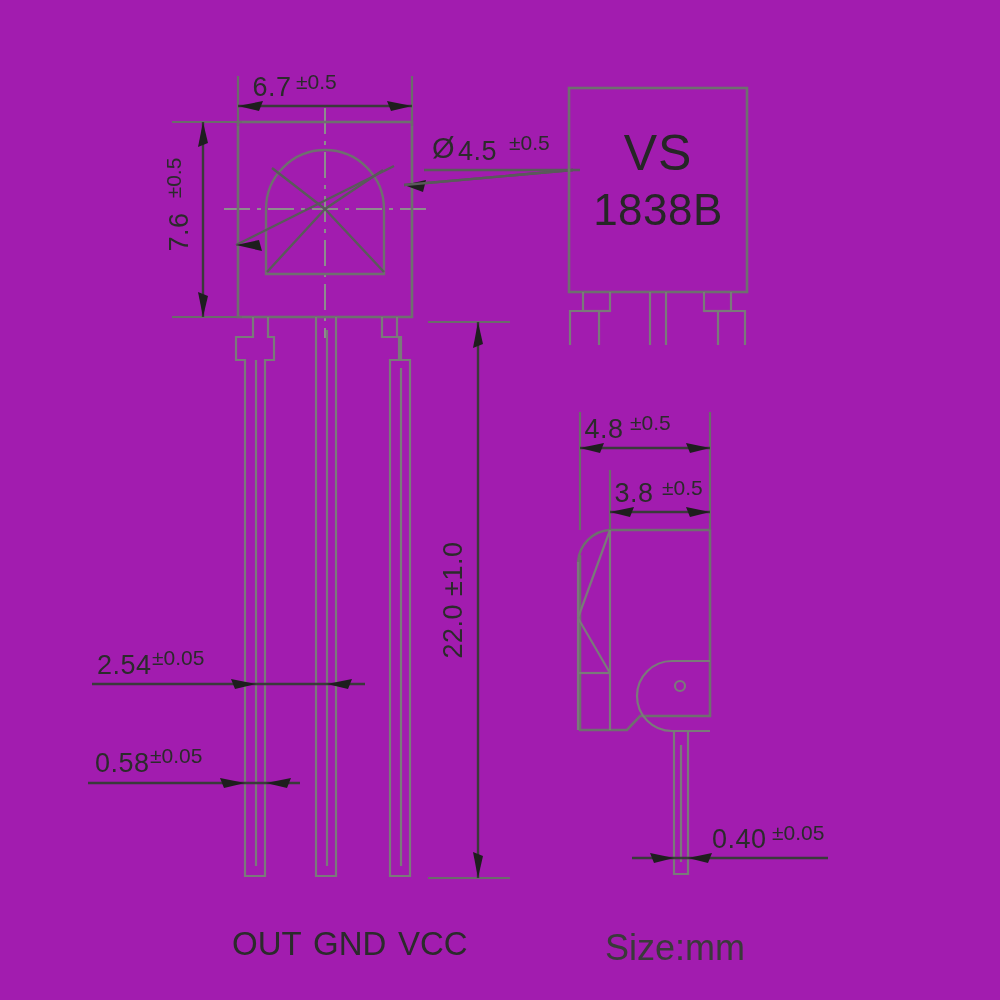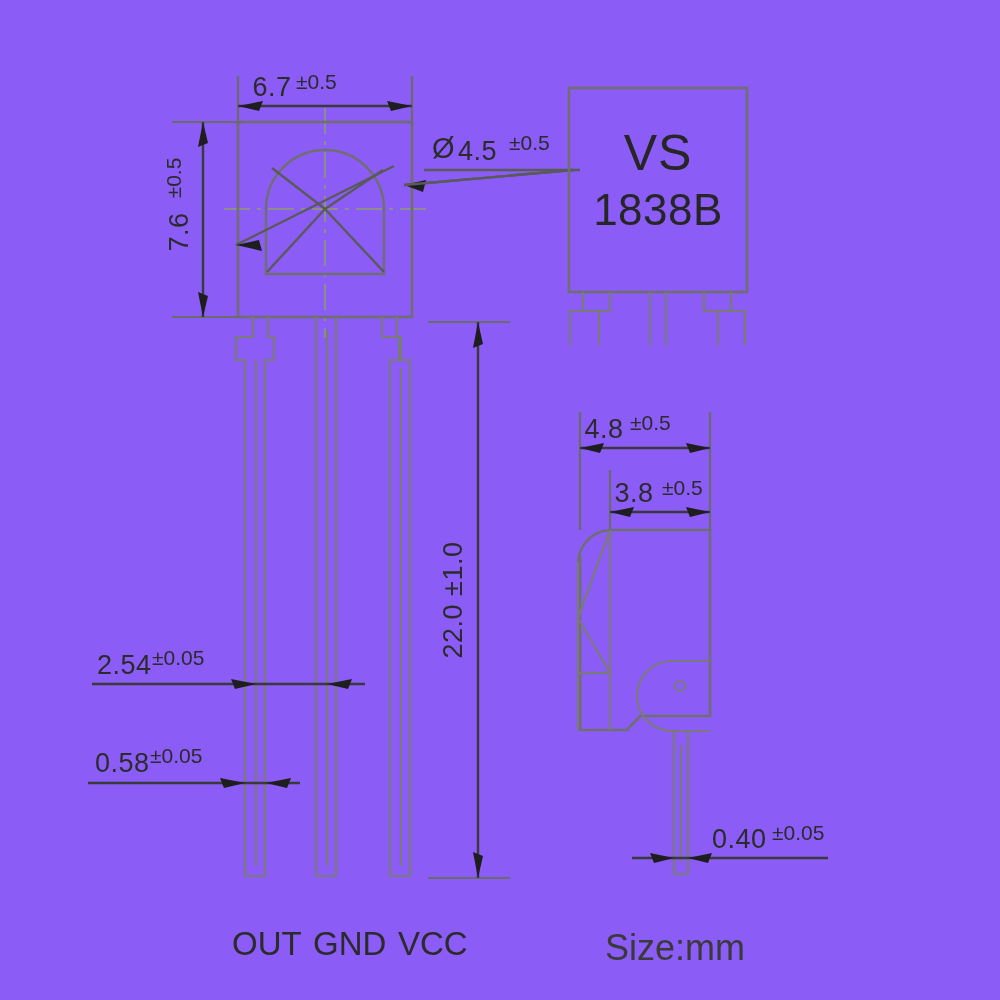--- a/index.html
+++ b/index.html
@@ -10,21 +10,21 @@
   body {
     width: 1000px;
     height: 1000px;
     font-family: "Liberation Sans", sans-serif;
     overflow: hidden;
   }
   #drawing-root {
     position: relative;
     width: 1000px;
     height: 1000px;
-    background: #8b5cf6;
+    background: #a21caf;
     text-align: center;
   }
   svg.sheet {
     position: absolute;
     left: 0;
     top: 0;
     width: 1000px;
     height: 1000px;
   }
   .outline {

